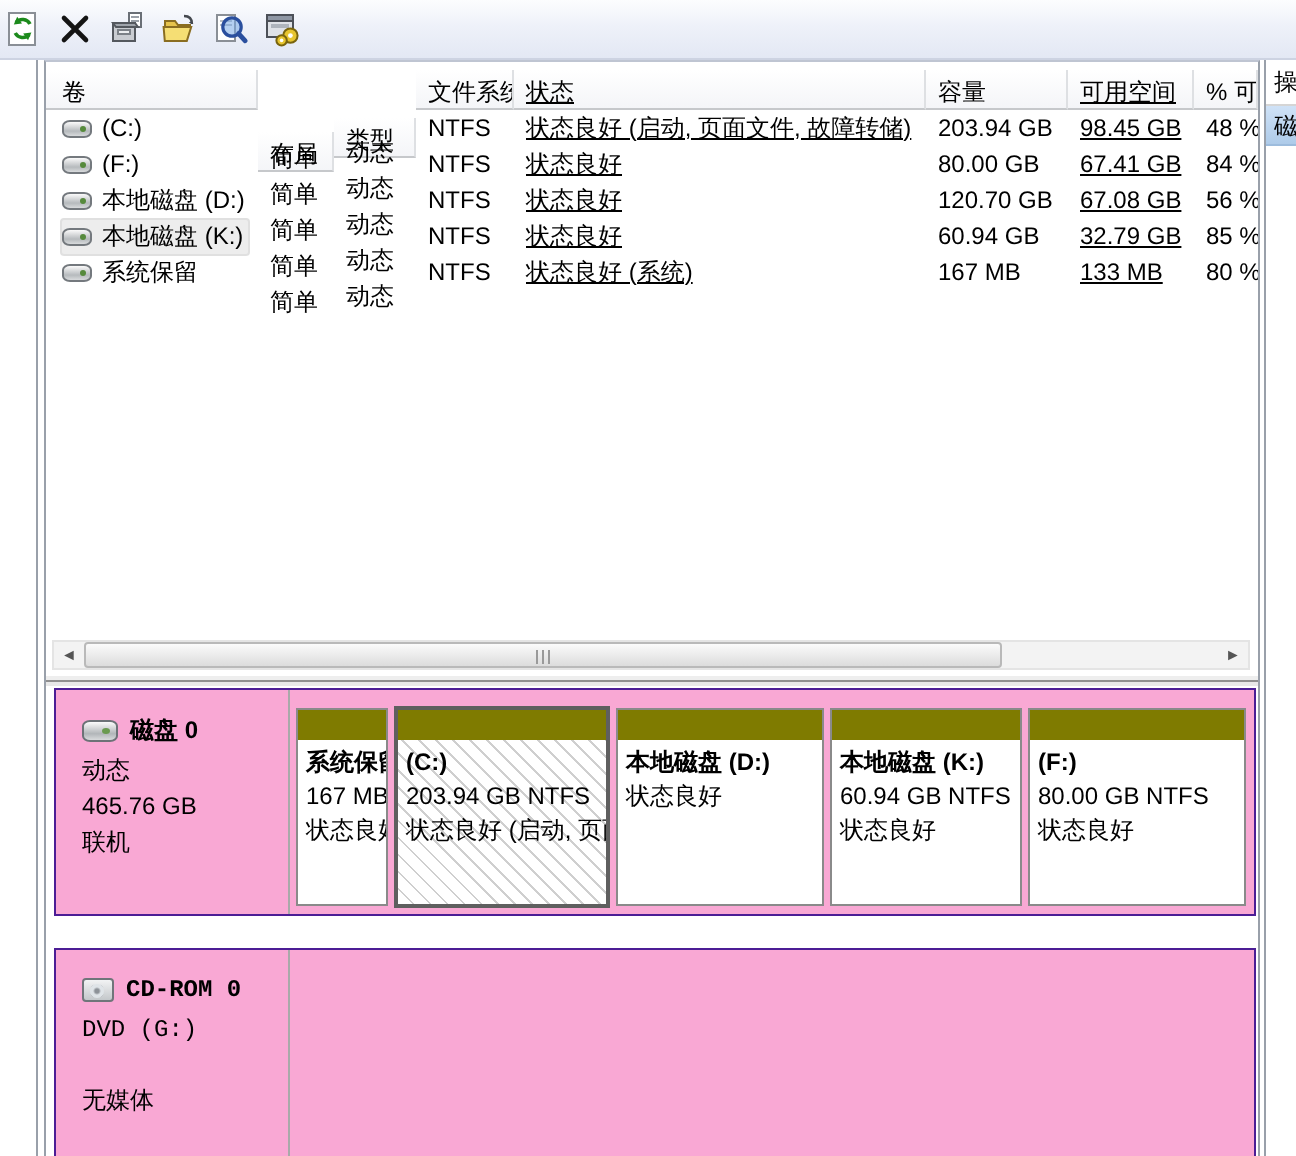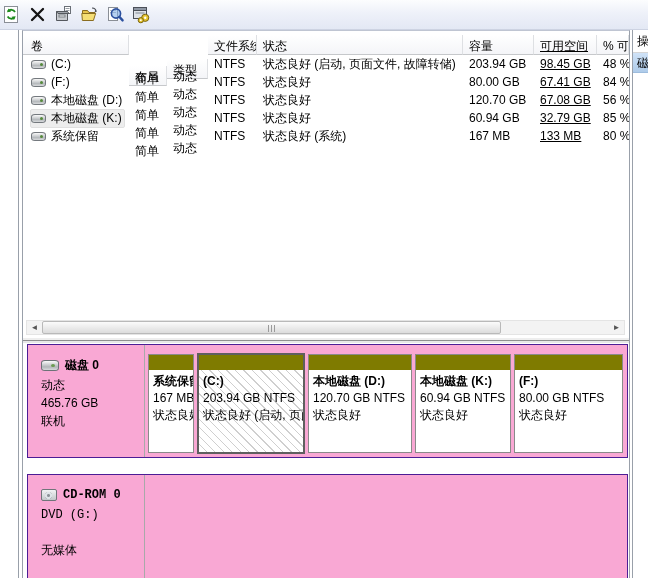--- a/index.html
+++ b/index.html
@@ -25,21 +25,21 @@
   
   #list-pane { position:absolute; left:0; top:0; width:606px; height:307px; background:#fff; }
   #hdr-row { position:absolute; left:0; top:4px; width:606px; height:20px; display:flex; }
   .hdr-cell { height:20px; background:linear-gradient(#ffffff,#f4f5f8); border-right:1px solid #dee0e3; border-bottom:1px solid #c6c8cb;
     padding:3px 0 0 6px; white-space:nowrap; overflow:hidden; }
   #list-body { position:absolute; left:0; top:24px; width:606px; height:262px; }
   .lv-row { height:18px; display:flex; align-items:center; }
   .cell { white-space:nowrap; overflow:hidden; padding-left:6px; }
   .c-name { width:106px; padding-left:7px; display:flex; align-items:center; }
   .c-layout { width:38px;margin-top:31px; } .c-type { width:41px;margin-top:24px; } .c-fs { width:49px; }
-  .c-status { width:206px; } .c-cap { width:71px; } .c-free { width:63px;text-decoration:underline; } .c-pct { width:32px; }
+  .c-status { width:206px;text-decoration:underline; } .c-cap { width:71px; } .c-free { width:63px;text-decoration:underline; } .c-pct { width:32px; }
   .name-wrap { display:flex; align-items:center; padding:1px 3px 1px 1px; border-radius:2px; }
   .name-wrap.hilite { background:#ededed; border:1px solid #e0e0e0; padding:0 2px 0 0; }
   .vol-ico { width:15px; height:9px; flex:0 0 15px; margin-right:5px; border-radius:4px/3px;
     background:linear-gradient(#fafafa,#b6babd 65%,#d8dadc); border:1px solid #74797e; position:relative; }
   .vol-ico::after { content:""; position:absolute; right:2px; top:2px; width:3px; height:3px; border-radius:50%; background:#568a3c; }
 
   
   #hscroll { position:absolute; left:3px; right:4px; bottom:3px; height:15px; background:#f3f3f3;
     border:1px solid #e4e4e4; display:flex; }
   .sb-btn { width:15px; height:100%; font-size:8px; line-height:13px; text-align:center; color:#555; background:#f3f3f3; }
@@ -269,21 +269,20 @@
           <div class="part-text">
             <div class="part-name">(C:)</div>
             <div>203.94 GB NTFS</div>
             <div>状态良好 (启动, 页面文件, 故障转储)</div>
           </div>
         </div>
         <div class="part-block" style="width:104px">
           <div class="part-bar"></div>
           <div class="part-text">
             <div class="part-name">本地磁盘  (D:)</div>
-            <div>120.70 GB NTFS</div>
             <div>状态良好</div>
           </div>
         </div>
         <div class="part-block" style="width:96px">
           <div class="part-bar"></div>
           <div class="part-text">
             <div class="part-name">本地磁盘  (K:)</div>
             <div>60.94 GB NTFS</div>
             <div>状态良好</div>
           </div>

